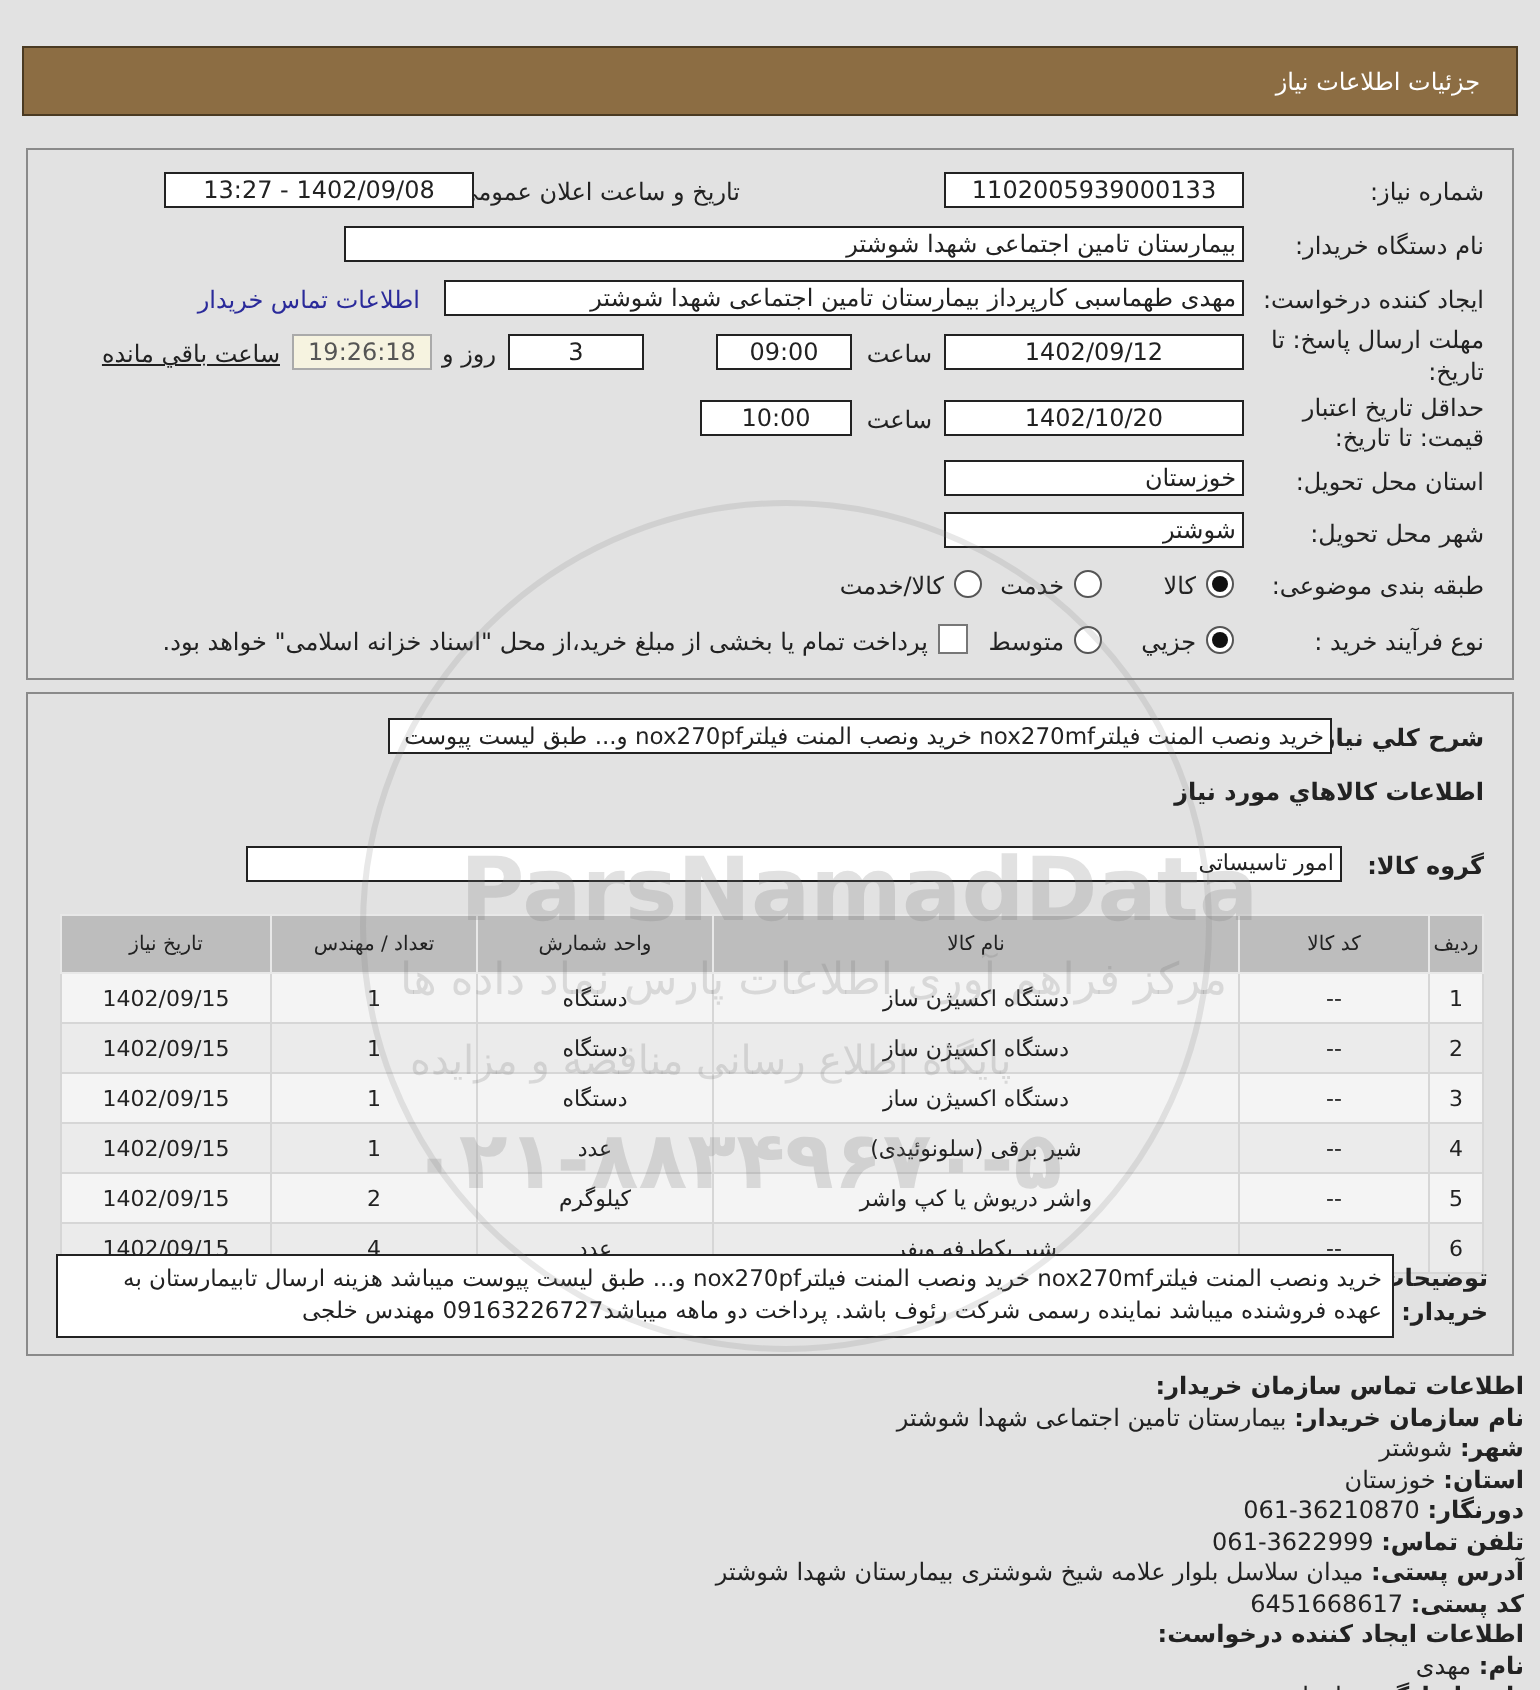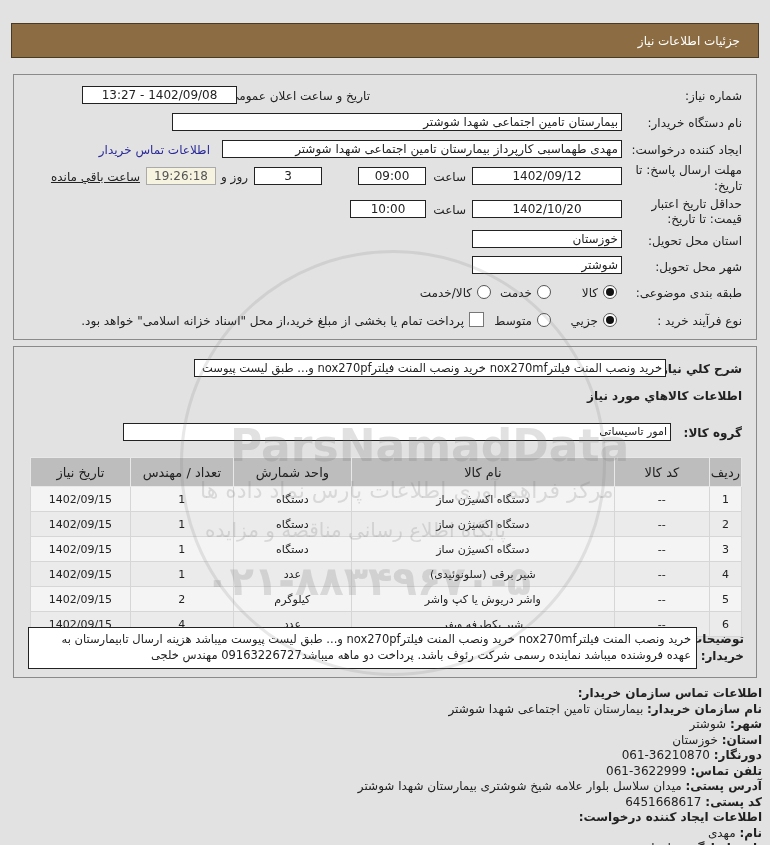--- a/index.html
+++ b/index.html
@@ -43,21 +43,21 @@
     position:absolute; width:15px; height:15px; background:#fff;
     border:1px solid #777; box-sizing:border-box;
   }
   .bold { font-weight:bold; }
   table.items {
     position:absolute; left:16px; top:110px; width:712px;
     border-collapse:collapse; font-size:11px;
   }
   table.items th {
     background:#bdbdbd; color:#222; font-weight:normal; height:26px;
-    border:1px solid #e8e8e8; font-size:13px;
+    border:1px solid #e8e8e8; font-size:10px;
   }
   table.items td {
     height:22px; border:1px solid #d6d6d6; text-align:center; background:#f4f4f4;
   }
   table.items tr:nth-child(even) td { background:#ebebeb; }
   .desc-box {
     position:absolute; left:14px; top:627px; width:683px; height:42px;
     background:#fff; border:1px solid #222; box-sizing:border-box;
     font-size:11.5px; line-height:16px; padding:3px 5px; text-align:right;
     overflow:hidden;
@@ -71,20 +71,21 @@
 </head>
 <body>
 
 <div class="header">
   <span>جزئیات اطلاعات نیاز</span>
 </div>
 
 <div class="panel" style="top:74px; height:266px;">
 
   <span class="abs lbl" style="right:14px; top:14px;">شماره نیاز:</span>
+  <div class="box center" style="right:134px; top:11px; width:150px;">1102005939000133</div>
   <span class="abs lbl" style="right:386px; top:14px;">تاریخ و ساعت اعلان عمومی:</span>
   <div class="box center" style="right:519px; top:11px; width:155px;">1402/09/08 - 13:27</div>
 
   <span class="abs lbl" style="right:14px; top:41px;">نام دستگاه خریدار:</span>
   <div class="box right" style="right:134px; top:38px; width:450px;">بیمارستان تامین اجتماعی شهدا شوشتر</div>
 
   <span class="abs lbl" style="right:14px; top:68px;">ایجاد کننده درخواست:</span>
   <div class="box right" style="right:134px; top:65px; width:400px;">مهدی طهماسبی کارپرداز بیمارستان تامین اجتماعی شهدا شوشتر</div>
   <span class="abs lbl link" style="right:546px; top:68px; cursor:pointer;">اطلاعات تماس خریدار</span>
 

